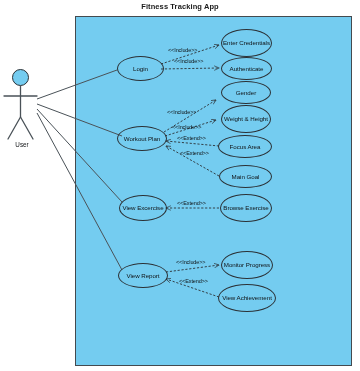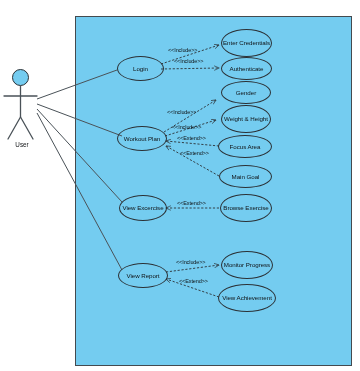--- a/index.html
+++ b/index.html
@@ -88,20 +88,21 @@
     background: #74ccf0;
     border: 1.3px solid #2b3136;
     box-sizing: border-box;
   }
 </style>
 </head>
 <body>
 
 <div id="canvas">
 
+  <div id="diagram-title">Fitness Tracking App</div>
 
   <div id="system-boundary"></div>
 
   <div id="actor-head"></div>
   <svg class="layer">
     <g stroke="#4a5258" stroke-width="1.3" fill="none" stroke-linecap="round">
       <line x1="20.5" y1="86" x2="20.5" y2="117"></line>
       <line x1="4" y1="96" x2="37" y2="96"></line>
       <line x1="20.5" y1="117" x2="8" y2="139"></line>
       <line x1="20.5" y1="117" x2="33" y2="139"></line>

